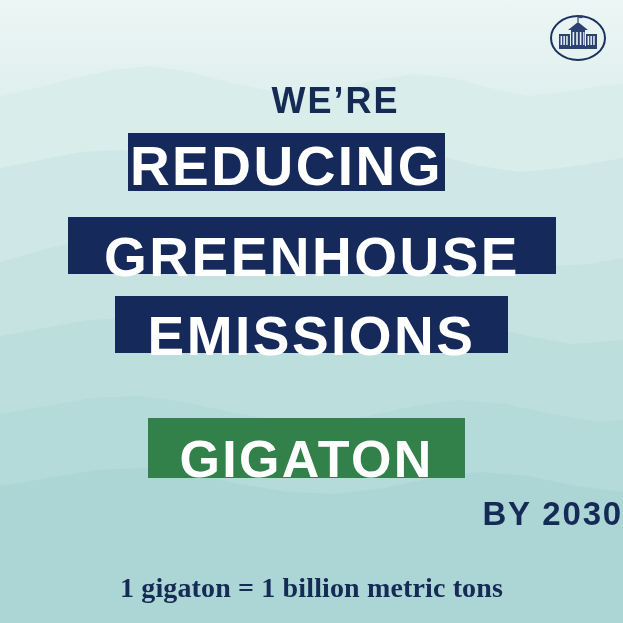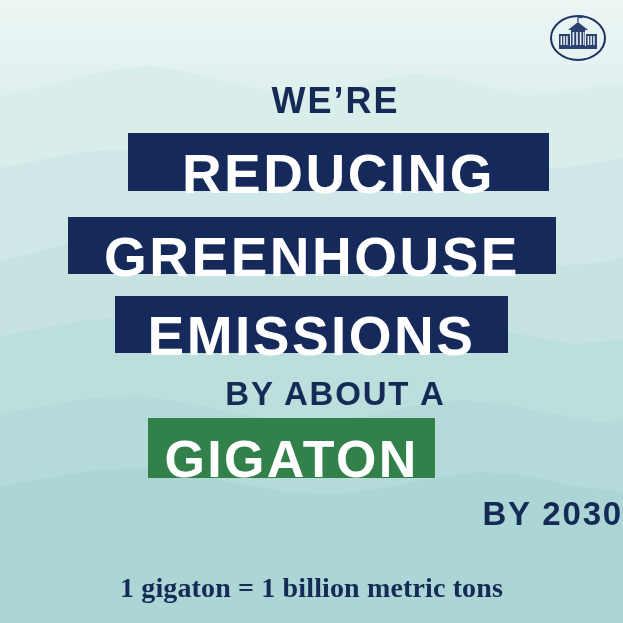--- a/index.html
+++ b/index.html
@@ -79,24 +79,24 @@
     top: 83px;
     left: 0;
     right: 0;
     font-size: 36px;
   }
 
   .l-reducing {
     position: absolute;
     top: 133px;
     left: 128px;
-    width: 421px;
+    width: 317px;
     height: 58px;
     font-size: 55px;
-    padding-top: 14px;
+    padding-top: 6px;
     box-sizing: border-box;
   }
 
   .l-greenhouse {
     position: absolute;
     top: 217px;
     left: 68px;
     width: 488px;
     height: 57px;
     font-size: 55px;
@@ -120,21 +120,21 @@
     top: 377px;
     left: 0;
     right: 0;
     font-size: 33px;
   }
 
   .l-gigaton {
     position: absolute;
     top: 418px;
     left: 148px;
-    width: 287px;
+    width: 317px;
     height: 60px;
     font-size: 52px;
     padding-top: 15px;
     box-sizing: border-box;
   }
 
   .l-by2030 {
     position: absolute;
     top: 497px;
     left: 0;
@@ -212,21 +212,20 @@
   <div class="stack">
 
     <div class="plain l-were">WE’RE</div>
 
     <div class="boxed box-navy l-reducing">REDUCING</div>
 
     <div class="boxed box-navy l-greenhouse">GREENHOUSE</div>
 
     <div class="boxed box-navy l-emissions">EMISSIONS</div>
 
-    <div class="plain l-byabout">BY ABOUT A</div>
 
     <div class="boxed box-green l-gigaton">GIGATON</div>
 
     <div class="plain l-by2030">BY 2030</div>
 
     <div class="l-footnote">1 gigaton = 1 billion metric tons</div>
 
   </div>
 
 </div>

